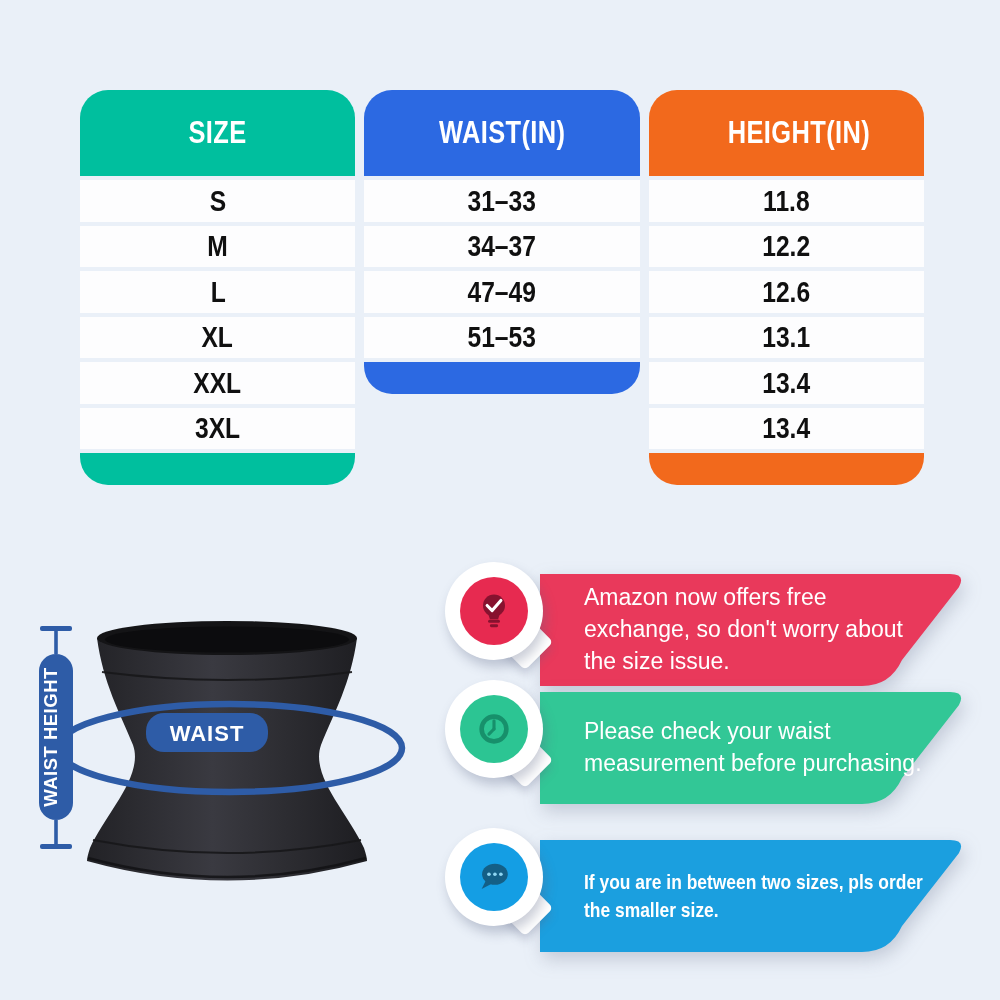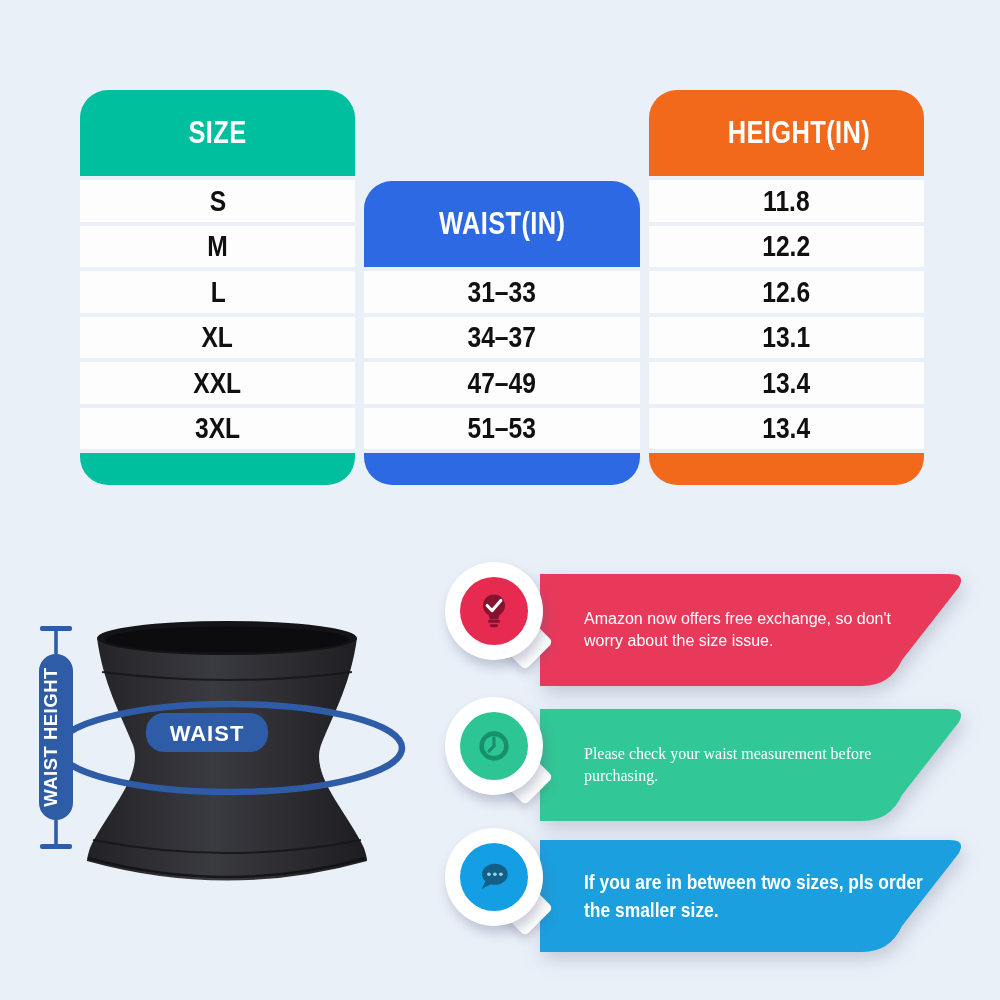--- a/index.html
+++ b/index.html
@@ -6,21 +6,21 @@
   html,body { width:1000px; height:1000px; }
   body {
     background: var(--bg);
     font-family: "Liberation Sans", "DejaVu Sans", sans-serif;
     position: relative;
     overflow: hidden;
   }
   .cond { display:inline-block; transform: scaleX(.82); transform-origin:center; white-space:nowrap; }
 
   
-  .size-table { position:absolute; left:80px; top:90px; width:844px; display:flex; gap:9px;align-items:flex-end; }
+  .size-table { position:absolute; left:80px; top:90px; width:844px; display:flex; gap:9px; }
   .col { flex:1; display:flex; flex-direction:column; }
   .col-head {
     height:86px; margin-bottom:4px; border-radius:28px 28px 0 0;
     display:flex; align-items:center; justify-content:center;
     color:#fff; font-size:31px; font-weight:bold; letter-spacing:.5px;
   }
   .head-size { background: var(--col-size); }
   .head-waist { background: var(--col-waist); }
   .head-height { background: var(--col-height); padding-left: 25px; }
   .cell {
@@ -32,28 +32,28 @@
   .foot-size { background: var(--col-size); }
   .foot-waist { background: var(--col-waist); }
   .foot-height { background: var(--col-height); }
 
   
   .diagram-svg { position:absolute; left:10px; top:598px; }
 
   
   .callout { position:absolute; left:443px; width:535px; height:135px; }
   .callout-1 { top:562px; }
-  .callout-2 { top:697px;font-family:Liberation Serif, serif; }
+  .callout-2 { top:680px; }
   .callout-3 { top:828px; }
   .banner-svg { position:absolute; left:97px; top:12px; z-index:1;
     filter: drop-shadow(3px 7px 9px rgba(90,100,130,.28)); }
   .callout-text {
     position:absolute; left:141px; top:12px; height:112px; width:345px;
     display:flex; align-items:center; z-index:4;
-    color: var(--banner-text); font-size:16px; line-height:1.38;
+    color: var(--banner-text); font-size:23px; line-height:1.38;
   }
   .callout-3 .callout-text { width:405px; font-weight:bold; transform:scaleX(.85); transform-origin:left center; font-size:20.5px; }
   .icon-badge { position:absolute; left:2px; top:0; width:98px; height:98px; z-index:2; }
   .badge-tail {
     position:absolute; left:60px; top:60px; width:40px; height:40px;
     background:#fff; transform:rotate(45deg); border-radius:5px;
     box-shadow: 4px 4px 8px rgba(90,100,130,.25); z-index:2;
   }
   .badge-white {
     position:absolute; left:0; top:0; width:98px; height:98px; border-radius:50%;

